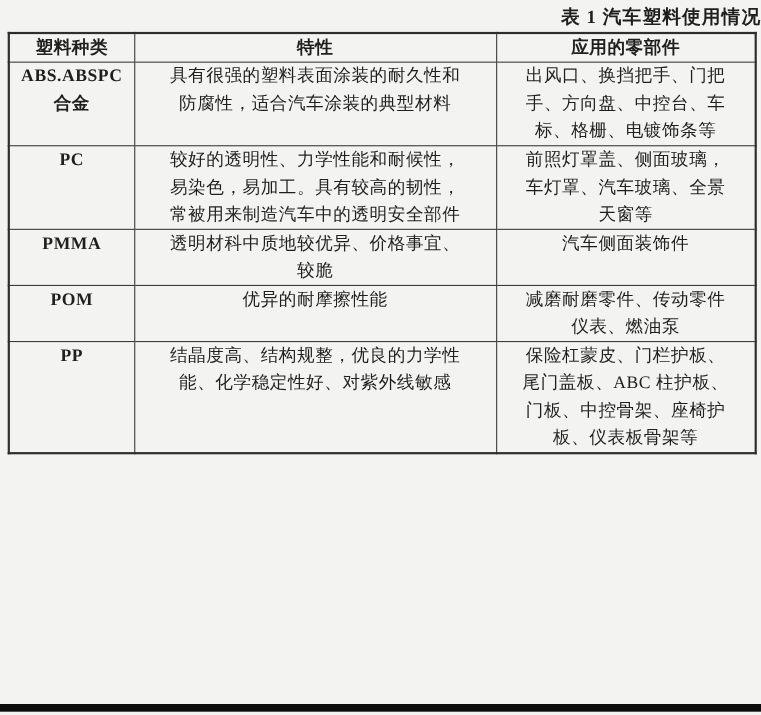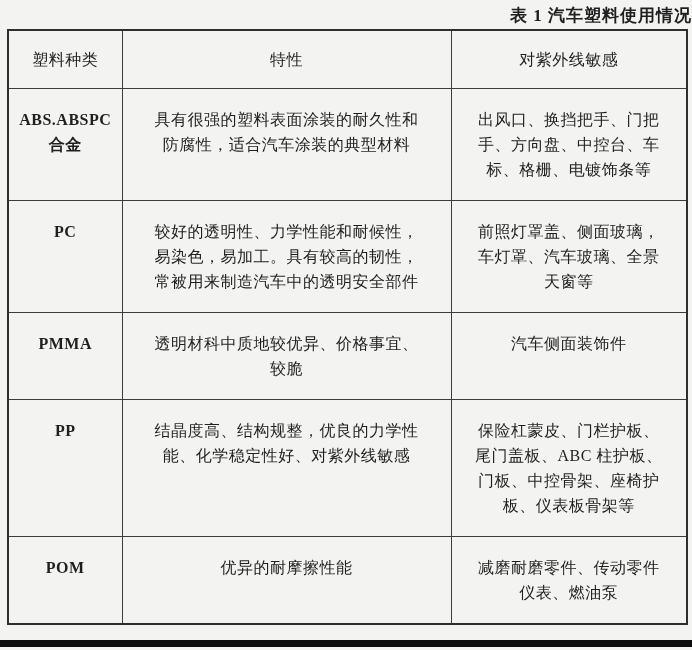--- a/index.html
+++ b/index.html
@@ -39,29 +39,29 @@
   }
   table.plastics col.c1 { width: 114px; }
   table.plastics col.c2 { width: 329px; }
   table.plastics col.c3 { width: 236px; }
   table.plastics th, table.plastics td {
     border: 1px solid #3c3c3c;
     font-size: 16px;
     line-height: 25px;
     text-align: center;
     vertical-align: top;
-    padding: 18px 2px;
+    padding: 0 2px;
     white-space: pre-line;
     letter-spacing: 0.5px;
   }
   table.plastics { border: 2px solid #2e2e2e; }
   table.plastics th {
-    font-weight: 400;
+    font-weight: 700;
     height: 25px;
-    padding: 16px;
+    padding: 0;
     margin-left: 40px;
   }
   td.type-cell {
     font-weight: 600;
     letter-spacing: 0;
   }
   .bottom-bar {
     position: absolute;
     left: 0;
     top: 640px;
@@ -80,21 +80,21 @@
   <table class="plastics">
     <colgroup>
         <col class="c1">
         <col class="c2">
         <col class="c3">
       </colgroup>
     <thead>
       <tr>
         <th>塑料种类</th>
         <th>特性</th>
-        <th>对紫外线敏感</th>
+        <th>应用的零部件</th>
       </tr>
     </thead>
     <tbody>
       <tr>
         <td class="type-cell">ABS.ABSPC
 合金</td>
         <td>具有很强的塑料表面涂装的耐久性和
 防腐性，适合汽车涂装的典型材料</td>
         <td>出风口、换挡把手、门把
 手、方向盘、中控台、车
@@ -109,32 +109,32 @@
 车灯罩、汽车玻璃、全景
 天窗等</td>
       </tr>
       <tr>
         <td class="type-cell">PMMA</td>
         <td>透明材科中质地较优异、价格事宜、
 较脆</td>
         <td>汽车侧面装饰件</td>
       </tr>
       <tr>
+        <td class="type-cell">POM</td>
+        <td>优异的耐摩擦性能</td>
+        <td>减磨耐磨零件、传动零件
+仪表、燃油泵</td>
+      </tr>
+      <tr>
         <td class="type-cell">PP</td>
         <td>结晶度高、结构规整，优良的力学性
 能、化学稳定性好、对紫外线敏感</td>
         <td>保险杠蒙皮、门栏护板、
 尾门盖板、ABC 柱护板、
 门板、中控骨架、座椅护
 板、仪表板骨架等</td>
-      </tr>
-      <tr>
-        <td class="type-cell">POM</td>
-        <td>优异的耐摩擦性能</td>
-        <td>减磨耐磨零件、传动零件
-仪表、燃油泵</td>
       </tr>
     </tbody>
   </table>
 
   <div class="bottom-bar"></div>
 
 </div>
 
 </body></html>

